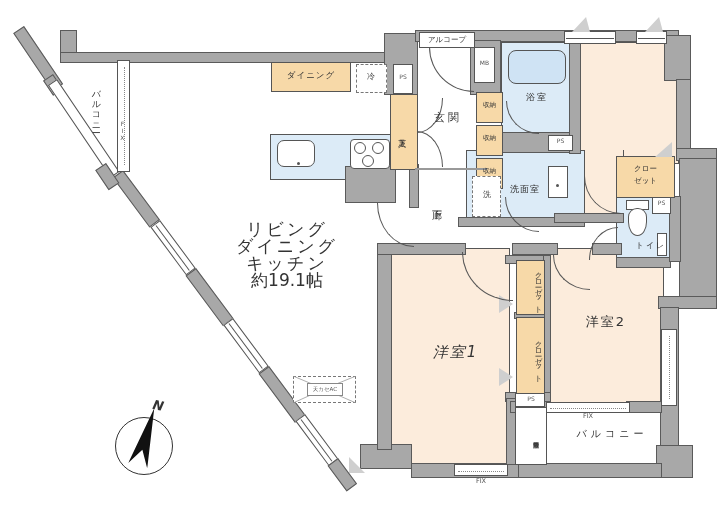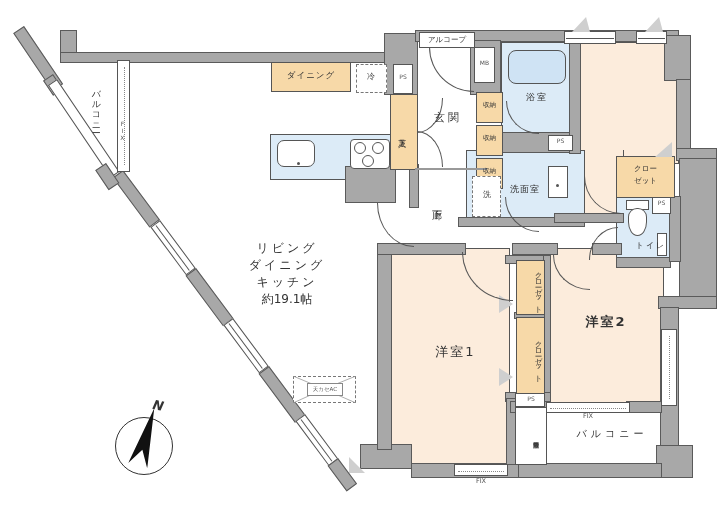--- a/index.html
+++ b/index.html
@@ -172,33 +172,33 @@
   <div class="lbl" style="left:551px;top:138px;width:19px;font-size:6px;color:#555;">PS</div>
   <div class="lbl" style="left:497px;top:184px;width:56px;font-size:9px;letter-spacing:1px;">洗面室</div>
   <div class="lbl" style="left:478px;top:190px;width:18px;font-size:8px;">洗</div>
   <div class="lbl v" style="left:431px;top:183px;height:38px;font-size:10px;">廊下</div>
   <div class="lbl" style="left:577px;top:96px;width:108px;font-size:13px;line-height:19px;">
   </div>
   <div class="lbl pre" style="left:620px;top:163px;width:51px;font-size:7.5px;line-height:12px;">クロー
 ゼット</div>
   <div class="lbl" style="left:621px;top:241px;width:60px;font-size:8px;letter-spacing:2px;">トイレ</div>
   <div class="lbl" style="left:654px;top:200px;width:15px;font-size:6px;color:#555;">PS</div>
-  <div class="lbl" style="left:217px;top:240px;width:140px;font-size:12px;line-height:17px;">
+  <div class="lbl" style="left:217px;top:221px;width:140px;font-size:17px;line-height:17px;">
     <div class="pre" style="letter-spacing:3px;">リビング
 ダイニング
 キッチン</div>
     <div>約19.1帖</div>
   </div>
   <div class="lbl" style="left:307px;top:386px;width:36px;font-size:5.5px;color:#555;">天カセAC</div>
-  <div class="lbl" style="left:398px;top:342px;width:115px;font-size:13px;line-height:20px;">
+  <div class="lbl" style="left:398px;top:342px;width:115px;font-size:15px;line-height:20px;font-style:italic;">
     <div style="letter-spacing:2px;">洋室1</div>
   </div>
   <div class="lbl v" style="left:518px;top:264px;width:26px;height:46px;font-size:7.5px;line-height:12px;">クローゼット</div>
   <div class="lbl v" style="left:518px;top:324px;width:26px;height:64px;font-size:7.5px;line-height:12px;">クローゼット</div>
-  <div class="lbl" style="left:550px;top:312px;width:112px;font-size:13px;line-height:20px;font-weight:bold;">
+  <div class="lbl" style="left:550px;top:312px;width:112px;font-size:13px;line-height:20px;">
     <div style="letter-spacing:2px;">洋室2</div>
   </div>
   <div class="lbl" style="left:522px;top:396px;width:18px;font-size:6px;color:#555;">PS</div>
   <div class="lbl v" style="left:523px;top:412px;width:17px;height:50px;font-size:6px;line-height:8px;">室外機置場</div>
   <div class="lbl" style="left:466px;top:478px;width:30px;font-size:6.5px;color:#555;">FIX</div>
   <div class="lbl" style="left:573px;top:413px;width:30px;font-size:6.5px;color:#555;">FIX</div>
   <div class="lbl" style="left:560px;top:428px;width:104px;font-size:10px;letter-spacing:4px;">バルコニー</div>
 
 </div>
 

